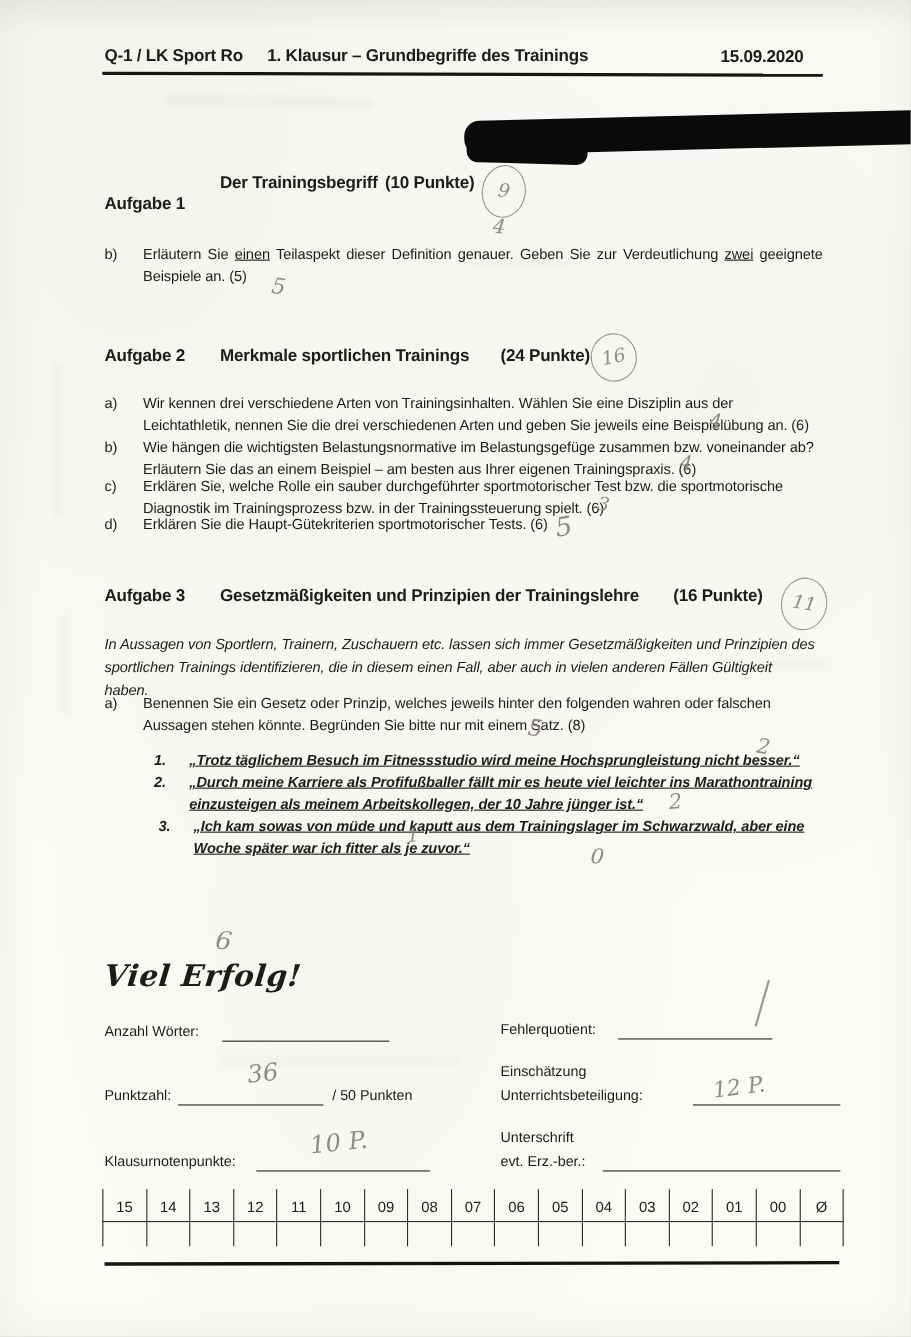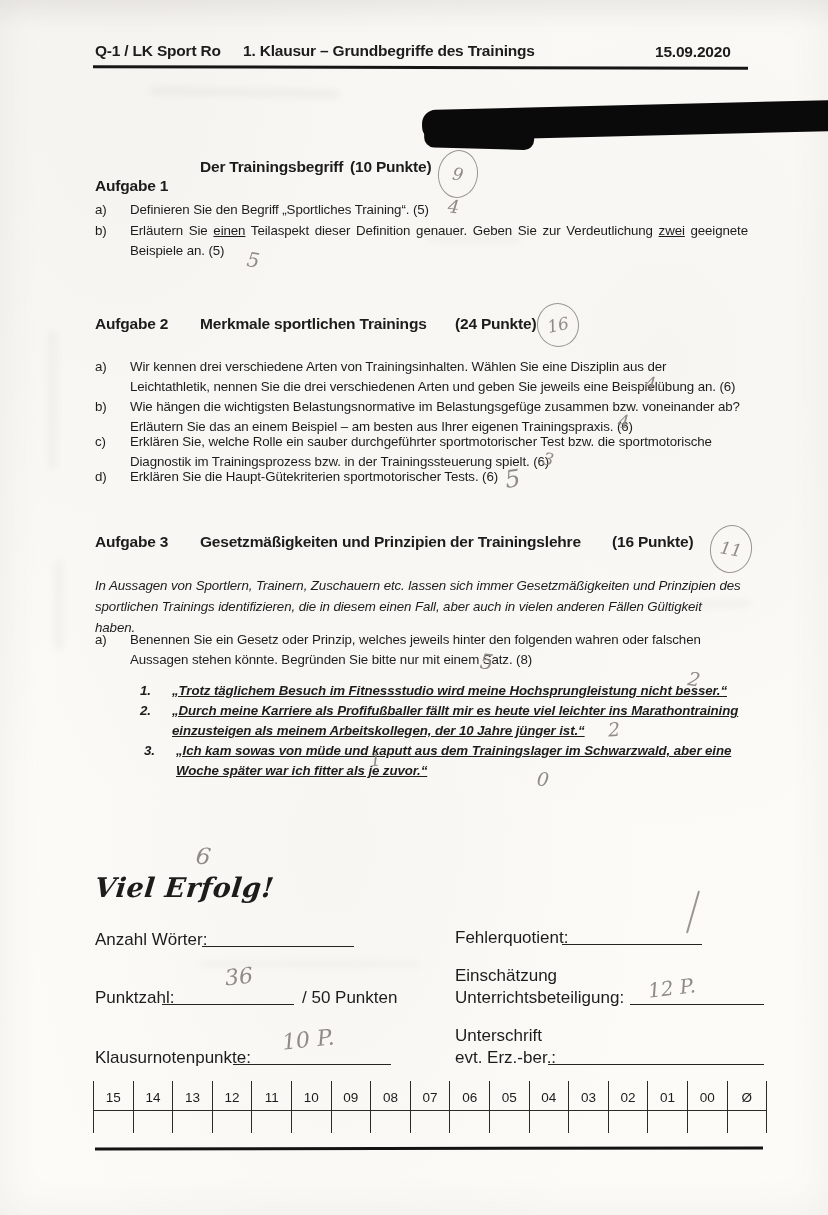--- a/index.html
+++ b/index.html
@@ -51,21 +51,21 @@
   .grow{display:flex;}
   .gcell{
     width:38.6px;flex:0 0 auto;border-right:1.3px solid #2c2a27;
     text-align:center;font-size:13.5px;
   }
   .gcell.first{border-left:1.3px solid #2c2a27;}
   .grow.nums .gcell{height:29px;line-height:34px;border-bottom:1.3px solid #2c2a27;}
   .grow.empty .gcell{height:22px;}
   .smudge{position:absolute;background:#7a766f;filter:blur(3px);border-radius:8px;}
   .slash{position:absolute;width:2px;height:44px;background:#9a9691;transform:rotate(16deg);border-radius:2px;}
-  .formlbl{font-size:17px;}
+  .formlbl{font-size:13px;}
 </style>
 </head>
 <body>
 
 <div class="page">
 
   <div class="smudge abs" style="left:150px;top:88px;width:190px;height:9px;opacity:.06;transform:rotate(1deg);"></div>
   <div class="smudge abs" style="left:430px;top:235px;width:90px;height:7px;opacity:.05;"></div>
   <div class="smudge abs" style="left:48px;top:330px;width:9px;height:140px;opacity:.05;"></div>
   <div class="smudge abs" style="left:54px;top:560px;width:10px;height:90px;opacity:.05;"></div>
@@ -79,23 +79,20 @@
 
   <div class="redact"></div>
 
   <div class="abs head" style="left:95px;top:158px;margin-top:19px;">Aufgabe 1</div>
   <div class="abs head" style="left:200px;top:158px;">Der Trainingsbegriff</div>
   <div class="abs head" style="left:350px;top:158px;">(10 Punkte)</div>
   <div class="circ" style="left:438px;top:150px;width:38px;height:46px;transform:rotate(8deg);">
     <span>9</span>
   </div>
 
-  <div class="abs doc" style="left:95px;top:200px;">
-    <span class="lblcol">a)</span><span class="txtcol">Definieren Sie den Begriff „Sportliches Training“. (5)</span>
-  </div>
   <div class="pencil" style="left:448px;top:196px;font-size:18px;transform:rotate(6deg);">4</div>
 
   <div class="abs doc" style="left:95px;top:221px;">
     <span class="lblcol">b)</span><span class="txtcol" style="text-align:justify;"><span>Erläutern Sie </span><span class="u">einen</span><span> Teilaspekt dieser Definition genauer. Geben Sie zur Verdeutlichung </span><span class="u">zwei</span><span> geeignete Beispiele an. (5)</span></span>
   </div>
   <div class="pencil" style="left:247px;top:248px;font-size:20px;transform:rotate(8deg);">5</div>
 
   <div class="abs head" style="left:95px;top:315px;">Aufgabe 2</div>
   <div class="abs head" style="left:200px;top:315px;">Merkmale sportlichen Trainings</div>
   <div class="abs head" style="left:455px;top:315px;">(24 Punkte)</div>

